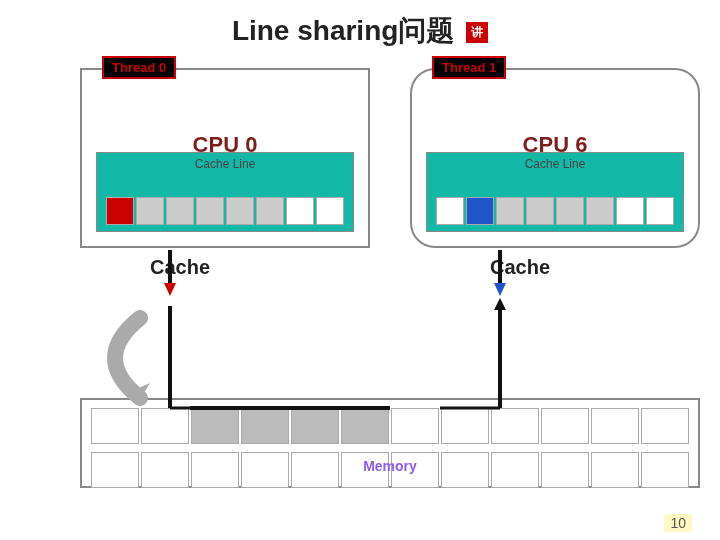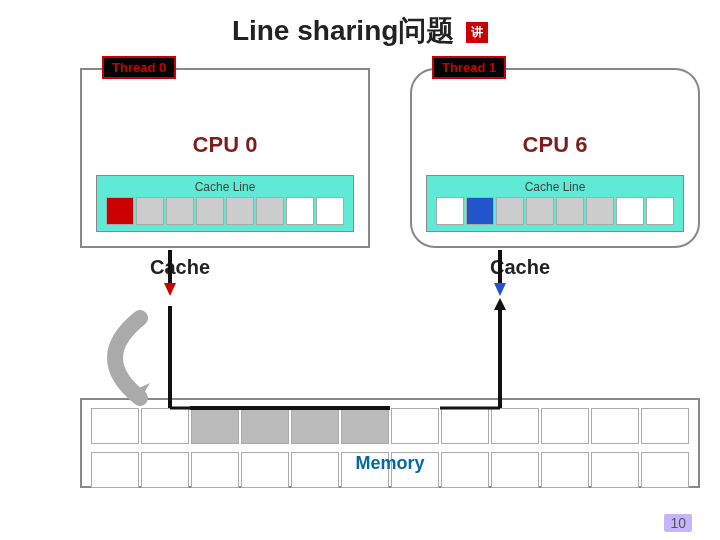--- a/index.html
+++ b/index.html
@@ -79,25 +79,25 @@
       top: 30px;
       left: 50%;
       transform: translateX(-50%);
       margin-top: 32px;
     }
 
     
     .cache-line-box {
       position: absolute;
       border: 1.5px solid #888;
-      background: #5eead4;
+      background: #14b8a6;
       bottom: 14px;
       left: 14px;
       right: 14px;
-      height: 57px;
+      height: 80px;
     }
     .cache-line-label {
       position: absolute;
       font-size: 12px;
       color: #444;
       top: 4px;
       left: 50%;
       transform: translateX(-50%);
       white-space: nowrap;
     }
@@ -133,23 +133,23 @@
       position: absolute;
       border: 2px solid #888;
       background: #fff;
       left: 20px;
       bottom: 10px;
       width: 620px;
       height: 90px;
     }
     #memory-label {
       position: absolute;
-      font-size: 18px;
-      font-weight: bold;
-      color: #0369a1;
+      font-size: 14px;
+      font-weight: bold;
+      color: #8b5cf6;
       bottom: 12px;
       left: 50%;
       transform: translateX(-50%);
     }
     .mem-cells {
       position: absolute;
       top: 8px;
       left: 8px;
       right: 8px;
       height: 36px;
@@ -172,21 +172,21 @@
       pointer-events: none;
     }
 
     
     #page-num {
       position: absolute;
       right: 28px;
       bottom: 8px;
       font-size: 14px;
       color: #555;
-      background: #c4b5fd;
+      background: #fef9c3;
       padding: 1px 6px;
       border-radius: 2px;
     }
   </style>
 </head>
 <body>
 
 <div id="title-bar">
   <span>Line sharing问题</span>
   <span id="title-badge">讲</span>

